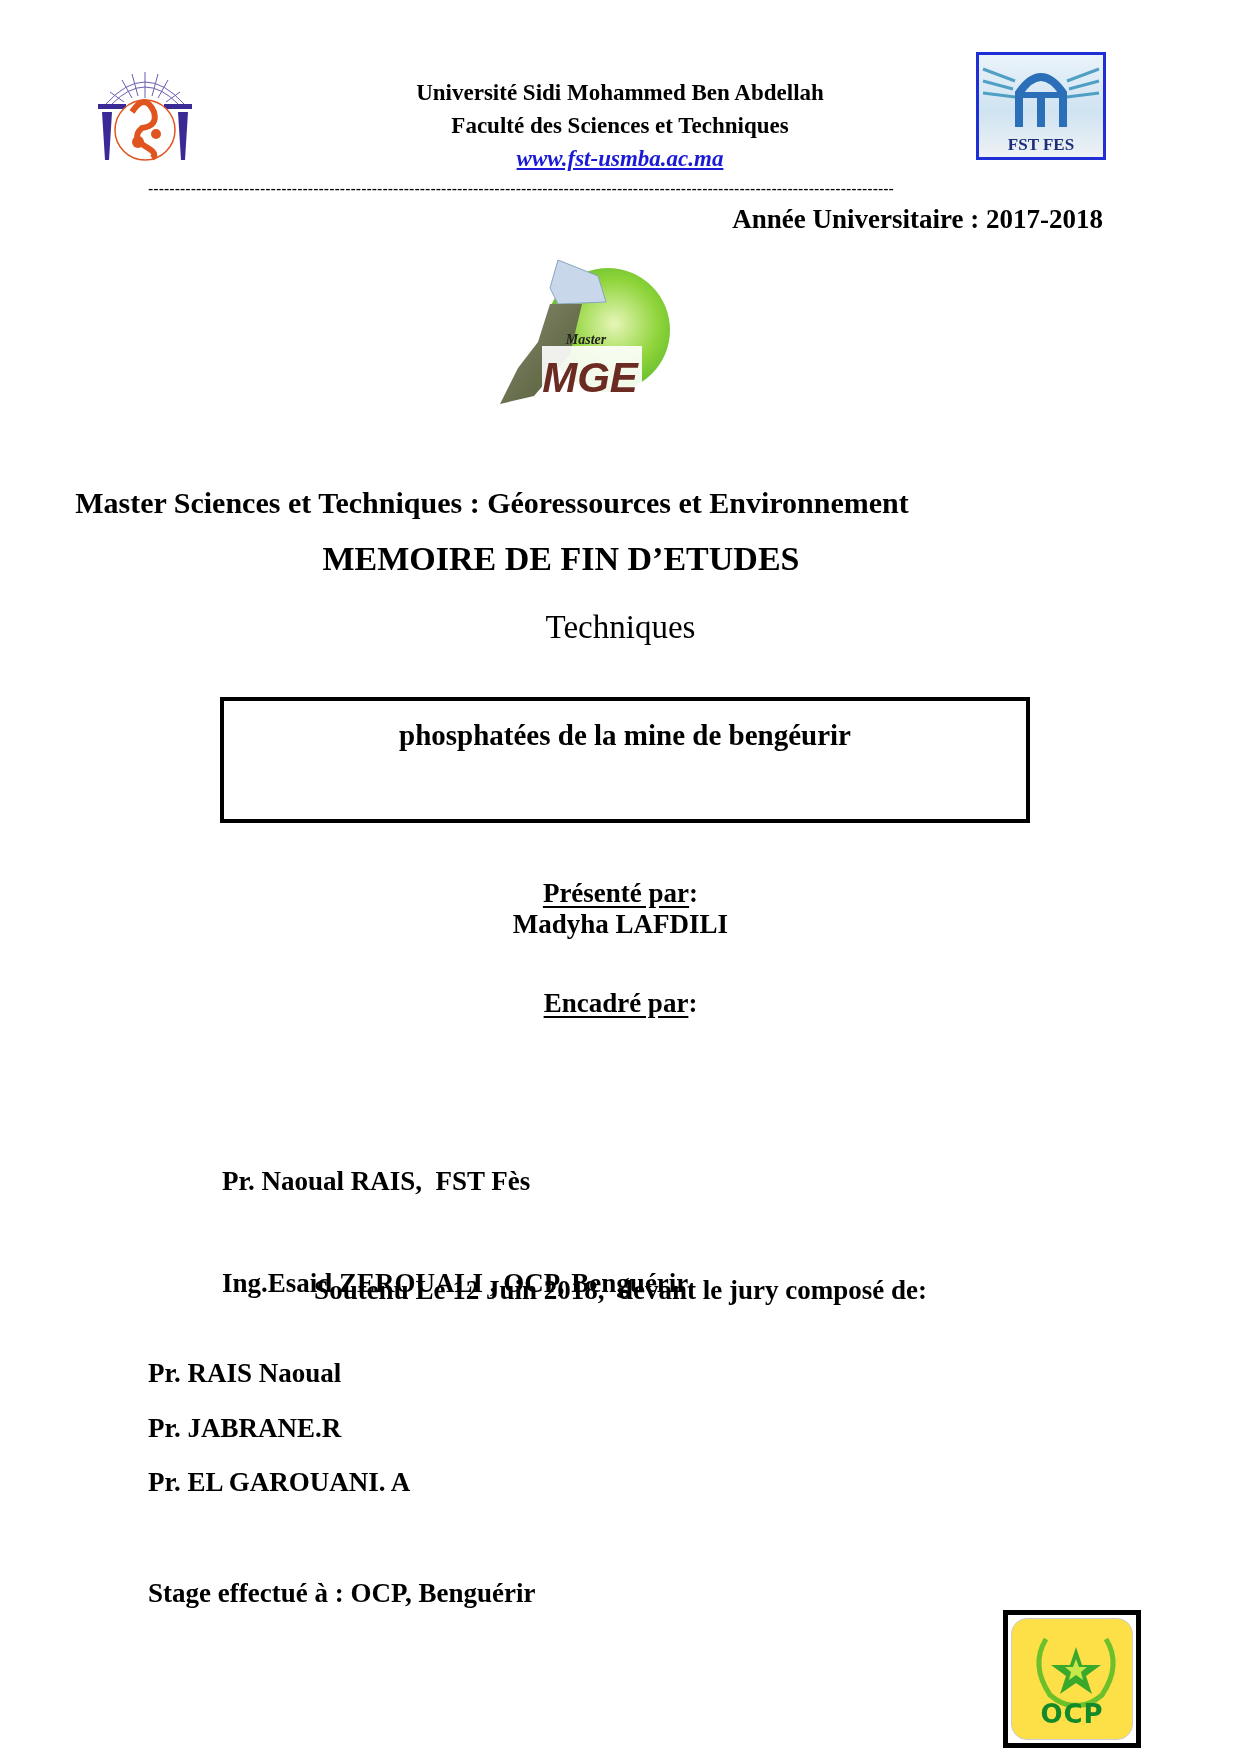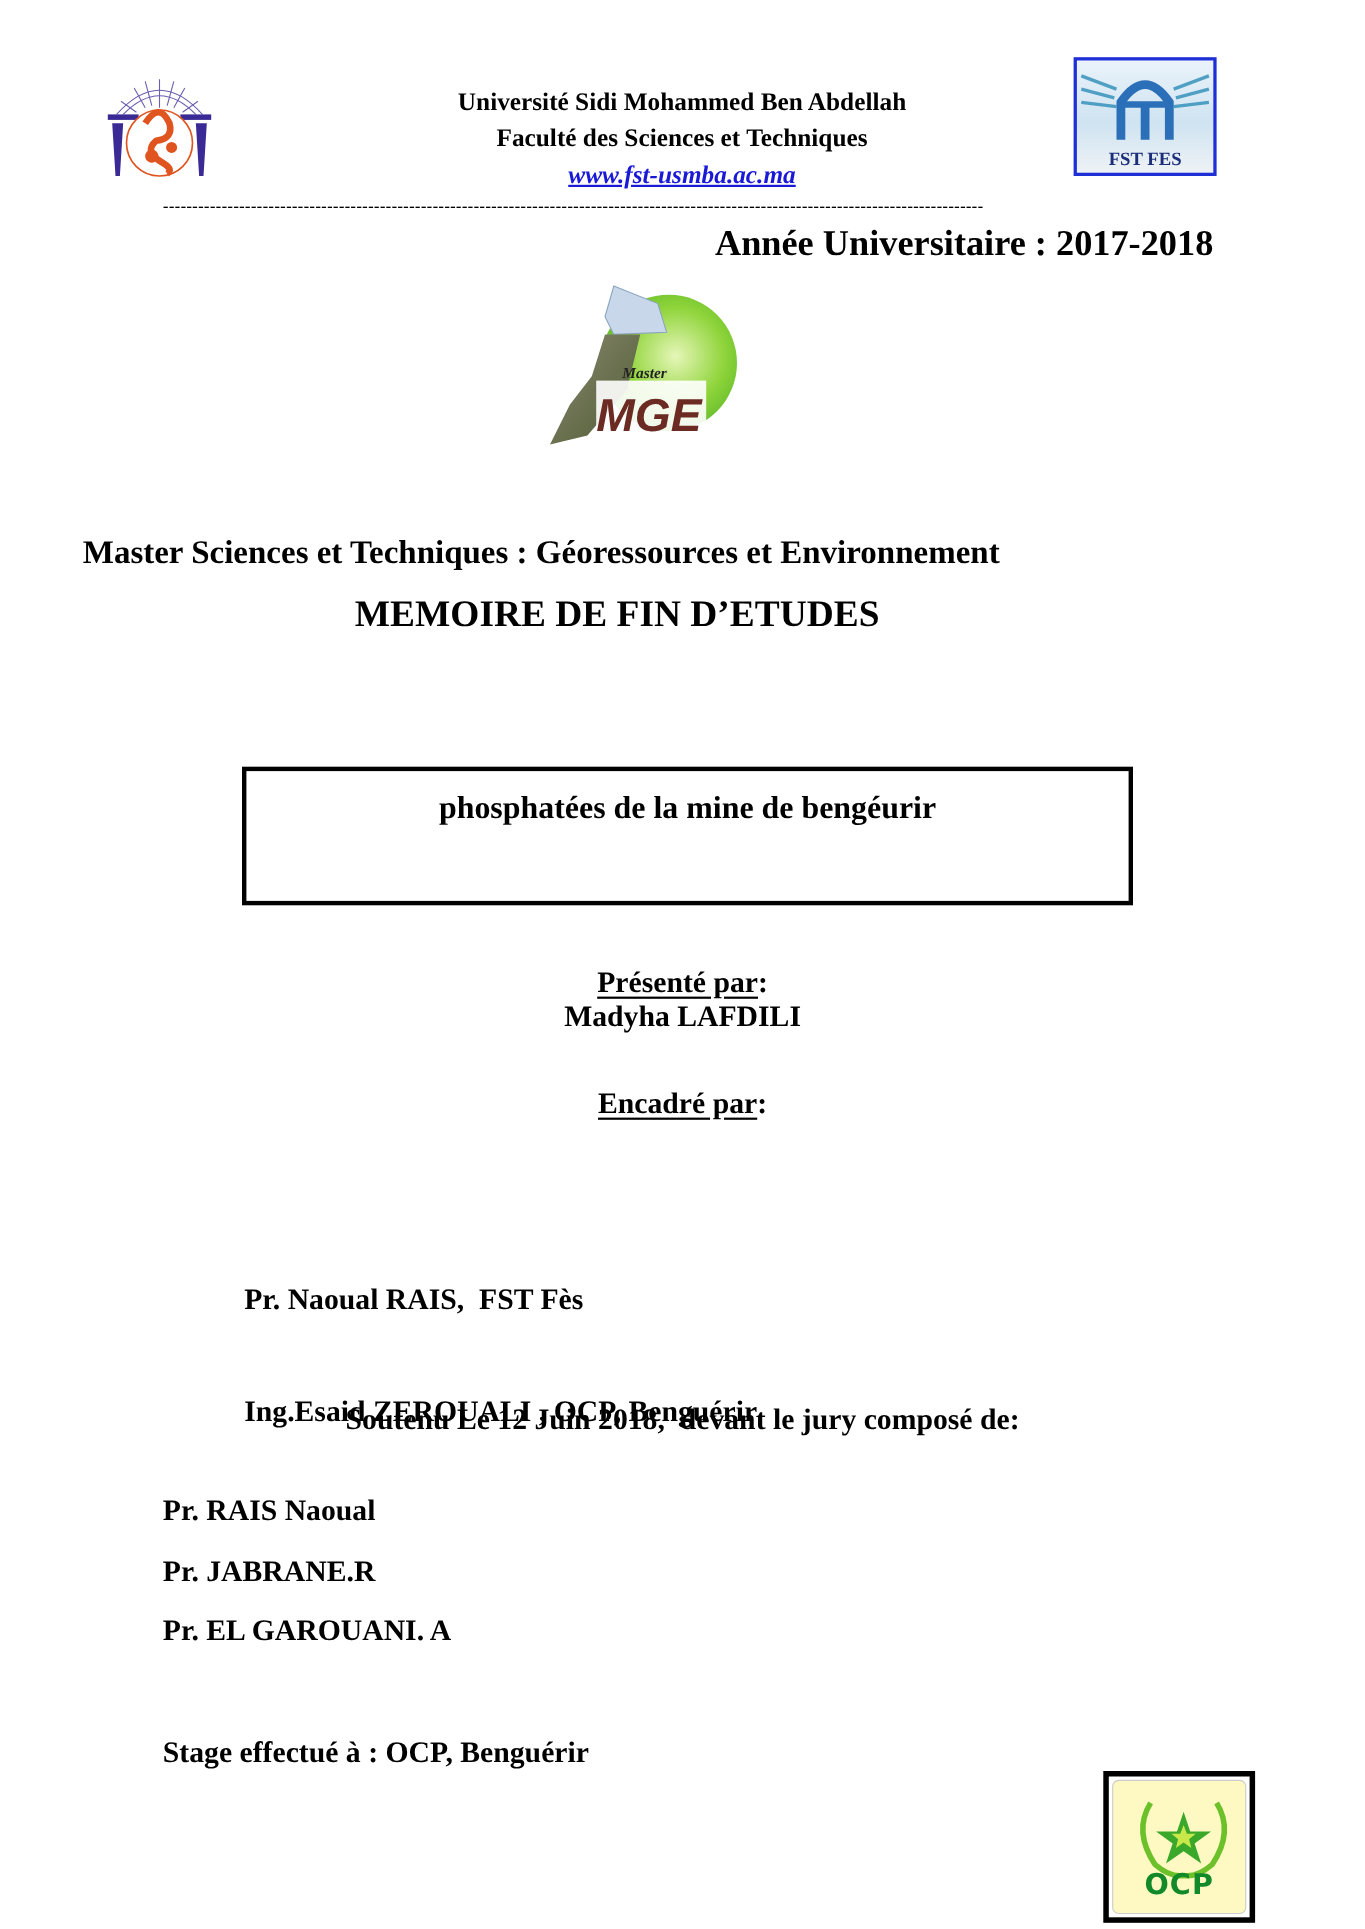--- a/index.html
+++ b/index.html
@@ -10,21 +10,21 @@
   .b { font-weight: bold; }
 
   
   .usmba-logo { left: 92px; top: 68px; width: 106px; height: 96px; }
   .fst-logo { left: 976px; top: 52px; width: 130px; height: 108px; border: 3px solid #1f2fd6;
               background: linear-gradient(180deg, #eaf3fa 0%, #cfe3f1 55%, #eef2f5 100%); box-sizing: border-box; }
   .hdr-text { left: 340px; width: 560px; top: 76px; font-size: 23px; line-height: 33px; }
   .hdr-link { color: #1a1ad6; font-style: italic; text-decoration: underline; }
   .dashes { left: 148px; top: 180px; width: 820px; font-size: 16px; letter-spacing: 0; overflow: hidden;
             white-space: nowrap; font-family: "Liberation Sans", sans-serif; }
-  .annee { right: 138px; top: 204px; font-size: 33px; font-weight: bold; margin-left: 19px; }
+  .annee { right: 138px; top: 204px; font-size: 27px; font-weight: bold; margin-left: 19px; }
 
   
   .mge { left: 498px; top: 258px; width: 182px; height: 148px; }
 
   
   .master { left: 0; width: 984px; top: 486px; font-size: 30px; font-weight: bold; }
   .memoire { left: 0; width: 1122px; top: 540px; font-size: 34px; font-weight: bold; }
   .pour { left: 0; width: 1241px; top: 605px; font-size: 33px; line-height: 44px; }
   .box { left: 220px; top: 697px; width: 810px; height: 126px; border: 4px solid #000; box-sizing: border-box;
          font-size: 29px; font-weight: bold; line-height: 45px; padding-top: 12px; }
@@ -35,21 +35,21 @@
   .ul { text-decoration: underline; text-underline-offset: 4px; }
 
   .sup { left: 222px; top: 1096px; font-size: 27px; font-weight: bold; line-height: 34px; white-space: pre; }
   .soutenu { left: 0; width: 1241px; top: 1275px; font-size: 27px; font-weight: bold; white-space: pre; }
   .jury { left: 148px; top: 1358px; font-size: 27px; font-weight: bold; }
   .jury div { height: 54.5px; }
   .stage { left: 148px; top: 1578px; font-size: 27px; font-weight: bold; }
 
   .ocp { left: 1003px; top: 1610px; width: 138px; height: 138px; border: 5px solid #000; box-sizing: border-box;
          background: #fff; }
-  .ocp-inner { position: absolute; inset: 3px; border-radius: 6px; border: 1px solid #ccc; background: #fef9c3; }
+  .ocp-inner { position: absolute; inset: 3px; border-radius: 16px; border: 1px solid #ccc; background: #fde047; }
   .ocp-text { position: absolute; left: 0; right: 0; bottom: 10px; text-align: center; color: #128a2a;
               font-family: "DejaVu Sans", sans-serif; font-weight: bold; font-size: 26px; letter-spacing: 1px; }
 </style>
 </head>
 <body>
 
 <div class="abs usmba-logo">
   <svg width="106" height="96" viewBox="0 0 106 96">
     <g stroke="#6b5fb0" stroke-width="1" fill="none">
       <path d="M14 36 Q53 -8 92 36"></path>
@@ -117,20 +117,21 @@
     <path d="M52 46 L84 46 L72 96 L36 138 L2 146 L20 110 L40 84 Z" fill="url(#g2)"></path>
     <rect x="44" y="88" width="100" height="56" fill="#fff" opacity="0.9"></rect>
     <text x="88" y="86" text-anchor="middle" font-family="Liberation Serif, serif" font-style="italic" font-weight="bold" font-size="14" fill="#222">Master</text>
     <text x="92" y="134" text-anchor="middle" font-family="Liberation Sans, sans-serif" font-style="italic" font-weight="bold" font-size="42" fill="#6b2a22">MGE</text>
   </svg>
 </div>
 
 <div class="abs master center">Master Sciences et Techniques : Géoressources et Environnement</div>
 <div class="abs memoire center">MEMOIRE DE FIN D’ETUDES</div>
 <div class="abs pour center">
+  <div>Techniques</div>
 </div>
 
 <div class="abs box center">
   <div>phosphatées de la mine de bengéurir</div>
 </div>
 
 <div class="abs presente center"><span class="ul">Présenté par</span><span>:</span></div>
 <div class="abs name center">Madyha LAFDILI</div>
 <div class="abs encadre center"><span class="ul">Encadré par</span><span>:</span></div>
 

